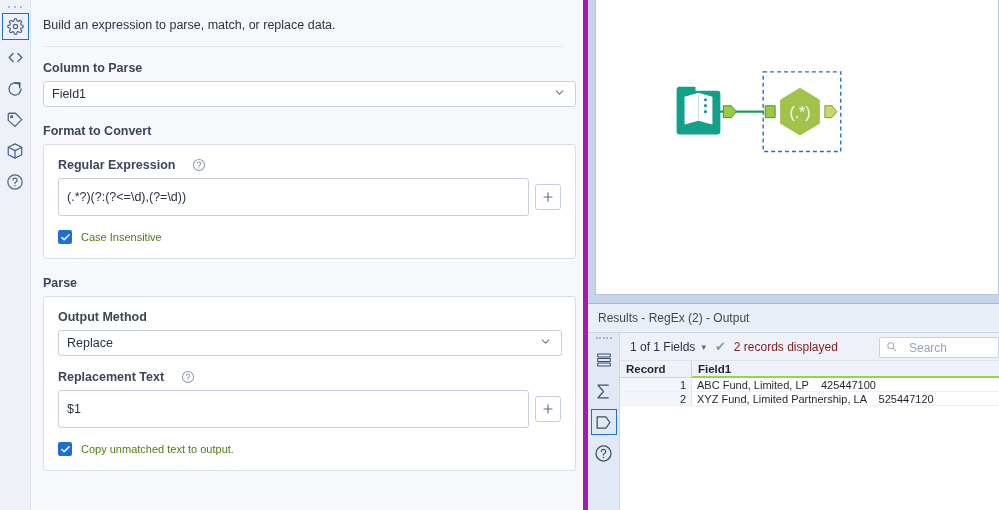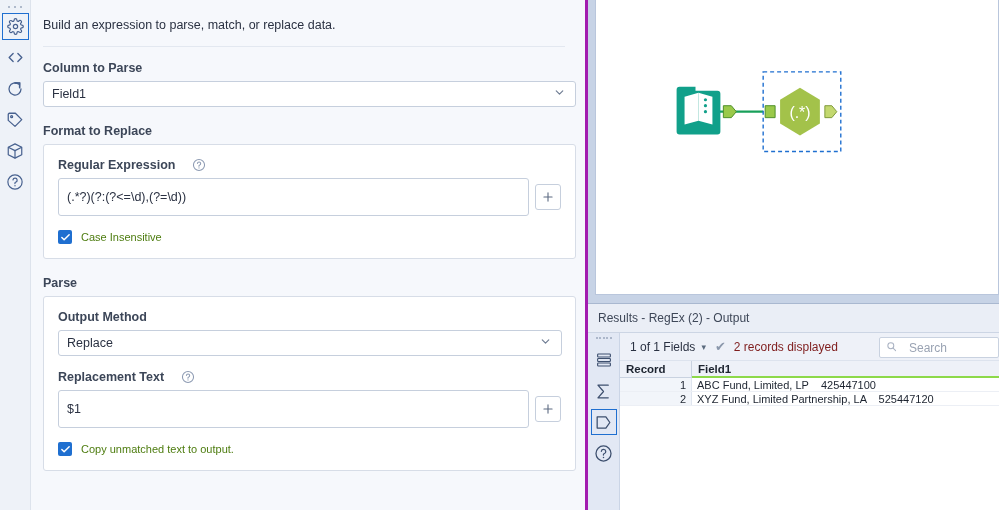--- a/index.html
+++ b/index.html
@@ -29,21 +29,21 @@
     color: #4a6persistent;
     color: #47618f;
   }
   .rail-icon.selected { border: 1.6px solid #1f6fd0; }
   .rail-icon svg { display:block; }
 
   
   .config-panel {
     width: 557px; height: 510px;
     background: #f6f8fc;
-    border-right: 3px solid #a21caf;
+    border-right: 5px solid #a21caf;
     padding: 0 0 0 0;
     overflow: hidden;
     flex: 0 0 557px;
     position: relative;
   }
   .cfg-inner { padding: 16px 20px 0 12px; }
   .cfg-intro {
     font-size: 12.5px; color: #2a3142; padding: 2px 0 14px 0;
   }
   .cfg-divider { height: 1px; background: #e3e8f0; margin: 0 0 14px 0; }
@@ -221,21 +221,21 @@
       <span class="cfg-label">Column to Parse</span>
       <div class="select-box">
         <span>Field1</span>
         <span class="chev">
           <svg width="13" height="13" viewBox="0 0 24 24" fill="none" stroke="#6f7d93" stroke-width="2.2" stroke-linecap="round" stroke-linejoin="round">
               <polyline points="6,9 12,15 18,9"></polyline>
             </svg>
         </span>
       </div>
 
-      <span class="cfg-section-label">Format to Replace</span>
+      <span class="cfg-section-label">Format to Convert</span>
       <div class="group-box">
         <div class="field-label-row">
           <span class="field-label">Regular Expression</span>
           <span class="help-icon">
             <svg width="14" height="14" viewBox="0 0 24 24" fill="none" stroke="#8c9ab2" stroke-width="1.8">
               <circle cx="12" cy="12" r="9.5"></circle>
               <path d="M9.3 9.2a2.8 2.8 0 1 1 3.4 3.1c-.6.2-.8.7-.8 1.3v.4" stroke-linecap="round"></path>
               <circle cx="12" cy="17" r="0.95" fill="#8c9ab2" stroke="none"></circle>
             </svg>
           </span>

